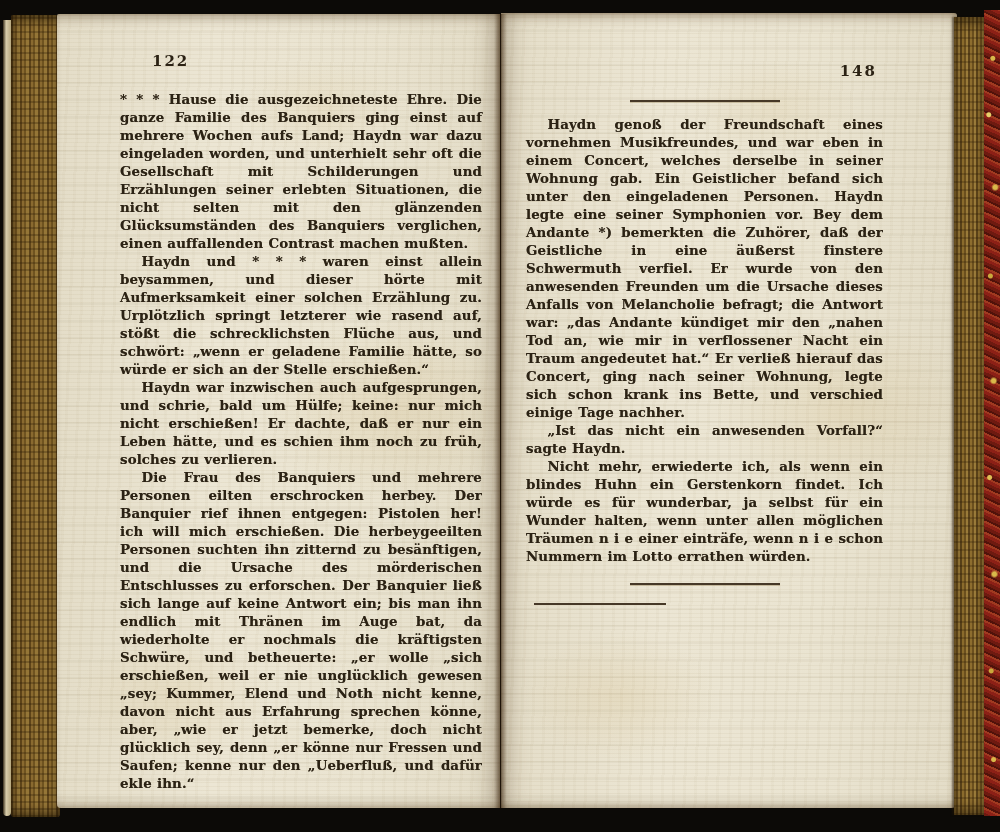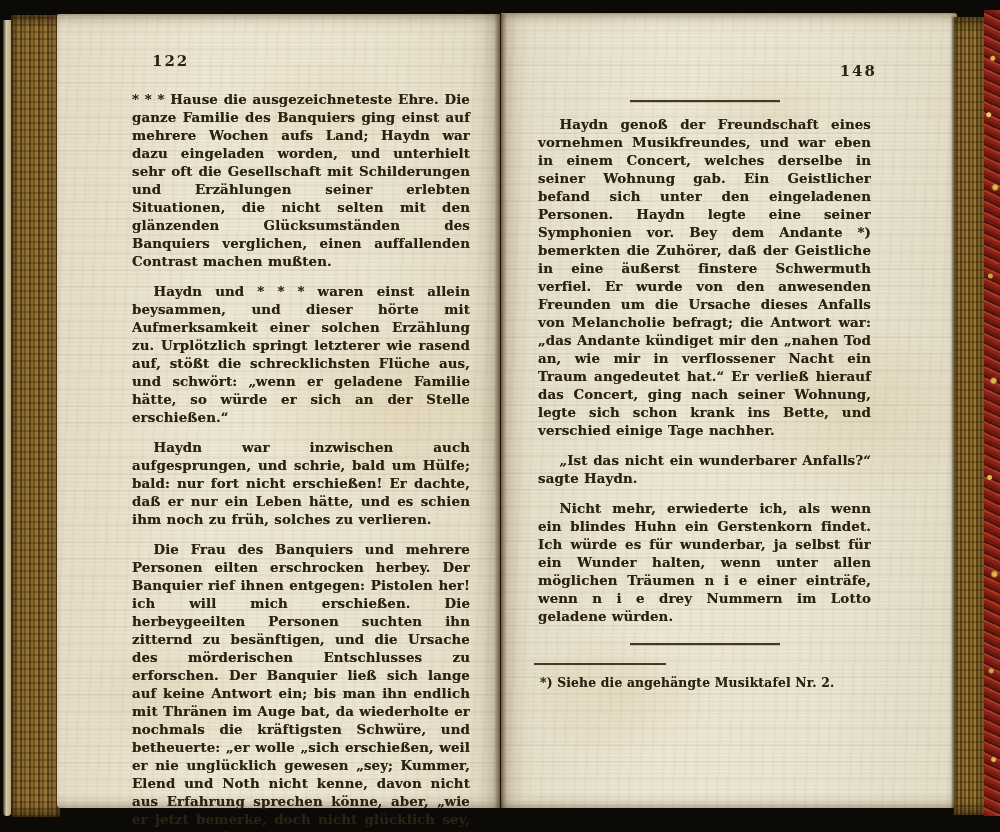--- a/index.html
+++ b/index.html
@@ -107,21 +107,21 @@
   .text-right{left:526px;top:62px;width:357px;}
 
   .pagenum{
     font-size:15px;font-weight:700;letter-spacing:2px;
     margin-bottom:20px;
   }
   .pagenum-left{margin-left:32px;text-align:left;}
   .pagenum-right{margin-right:6px;text-align:right;}
 
   p.bodytext{
-    margin:12px;
+    margin:0;
     font-size:13.4px;line-height:18px;font-weight:700;
     text-align:justify;
     letter-spacing:.1px;word-spacing:.5px;
     text-indent:1.6em;
     text-shadow:0 0 .5px rgba(43,34,20,.55);
   }
   p.noindent{text-indent:0;}
 
   .divider{
     width:150px;height:2px;background:var(--rule);
@@ -161,28 +161,27 @@
   <div class="page page-right"></div>
   <div class="gutter"></div>
 
   <div class="fore-edge-right"></div>
   <div class="cover-marble"></div>
 
   <div class="textblock text-left">
     <div class="pagenum pagenum-left">122</div>
     <p class="bodytext noindent">* * * Hause die ausgezeichneteste Ehre. Die ganze Familie des Banquiers ging einst auf mehrere Wochen aufs Land; Haydn war dazu eingeladen worden, und unterhielt sehr oft die Gesellschaft mit Schilderungen und Erzählungen seiner erlebten Situationen, die nicht selten mit den glänzenden Glücksumständen des Banquiers verglichen, einen auffallenden Contrast machen mußten.</p>
     <p class="bodytext">Haydn und * * * waren einst allein beysammen, und dieser hörte mit Aufmerksamkeit einer solchen Erzählung zu. Urplötzlich springt letzterer wie rasend auf, stößt die schrecklichsten Flüche aus, und schwört: „wenn er geladene Familie hätte, so würde er sich an der Stelle erschießen.“</p>
-    <p class="bodytext">Haydn war inzwischen auch aufgesprungen, und schrie, bald um Hülfe; bald: nur fort nicht erschießen! Er dachte, daß er nur ein Leben hätte, und es schien ihm noch zu früh, solches zu verlieren.</p>
+    <p class="bodytext">Haydn war inzwischen auch aufgesprungen, und schrie, bald um Hülfe; keine: nur mich nicht erschießen! Er dachte, daß er nur ein Leben hätte, und es schien ihm noch zu früh, solches zu verlieren.</p>
     <p class="bodytext">Die Frau des Banquiers und mehrere Personen eilten erschrocken herbey. Der Banquier rief ihnen entgegen: Pistolen her! ich will mich erschießen. Die herbeygeeilten Personen suchten ihn zitternd zu besänftigen, und die Ursache des mörderischen Entschlusses zu erforschen. Der Banquier ließ sich lange auf keine Antwort ein; bis man ihn endlich mit Thränen im Auge bat, da wiederholte er nochmals die kräftigsten Schwüre, und betheuerte: „er wolle „sich erschießen, weil er nie unglücklich gewesen „sey; Kummer, Elend und Noth nicht kenne, davon nicht aus Erfahrung sprechen könne, aber, „wie er jetzt bemerke, doch nicht glücklich sey, denn „er könne nur Fressen und Saufen; kenne nur den „Ueberfluß, und dafür ekle ihn.“</p>
   </div>
 
   <div class="textblock text-right">
     <div class="pagenum pagenum-right">148</div>
     <div class="divider"></div>
     <p class="bodytext">Haydn genoß der Freundschaft eines vornehmen Musikfreundes, und war eben in einem Concert, welches derselbe in seiner Wohnung gab. Ein Geistlicher befand sich unter den eingeladenen Personen. Haydn legte eine seiner Symphonien vor. Bey dem Andante *) bemerkten die Zuhörer, daß der Geistliche in eine äußerst finstere Schwermuth verfiel. Er wurde von den anwesenden Freunden um die Ursache dieses Anfalls von Melancholie befragt; die Antwort war: „das Andante kündiget mir den „nahen Tod an, wie mir in verflossener Nacht ein Traum angedeutet hat.“ Er verließ hierauf das Concert, ging nach seiner Wohnung, legte sich schon krank ins Bette, und verschied einige Tage nachher.</p>
-    <p class="bodytext">„Ist das nicht ein wunderbarer Anfalls?“ sagte Haydn.</p>
-    <p class="bodytext">Nicht mehr, erwiederte ich, als wenn ein blindes Huhn ein Gerstenkorn findet. Ich würde es für wunderbar, ja selbst für ein Wunder halten, wenn unter allen möglichen Träumen n i e einer einträfe, wenn n i e drey Nummern im Lotto geladene würden.</p>
+    <p class="bodytext">„Ist das nicht ein anwesenden Vorfall?“ sagte Haydn.</p>
+    <p class="bodytext">Nicht mehr, erwiederte ich, als wenn ein blindes Huhn ein Gerstenkorn findet. Ich würde es für wunderbar, ja selbst für ein Wunder halten, wenn unter allen möglichen Träumen n i e einer einträfe, wenn n i e schon Nummern im Lotto errathen würden.</p>
     <div class="divider wide-gap"></div>
     <div class="footnote-rule"></div>
-    <p class="footnote">*) Siehe die angehängte Musiktafel Nr. 2.</p>
   </div>
 
 </div>
 
 </body></html>

